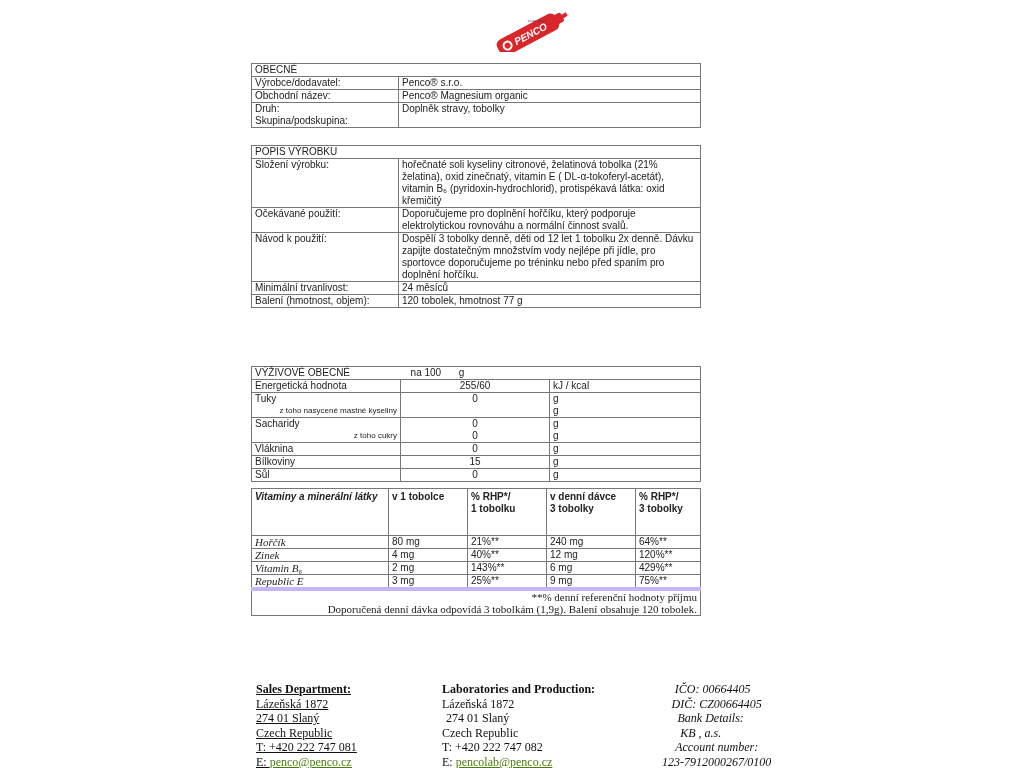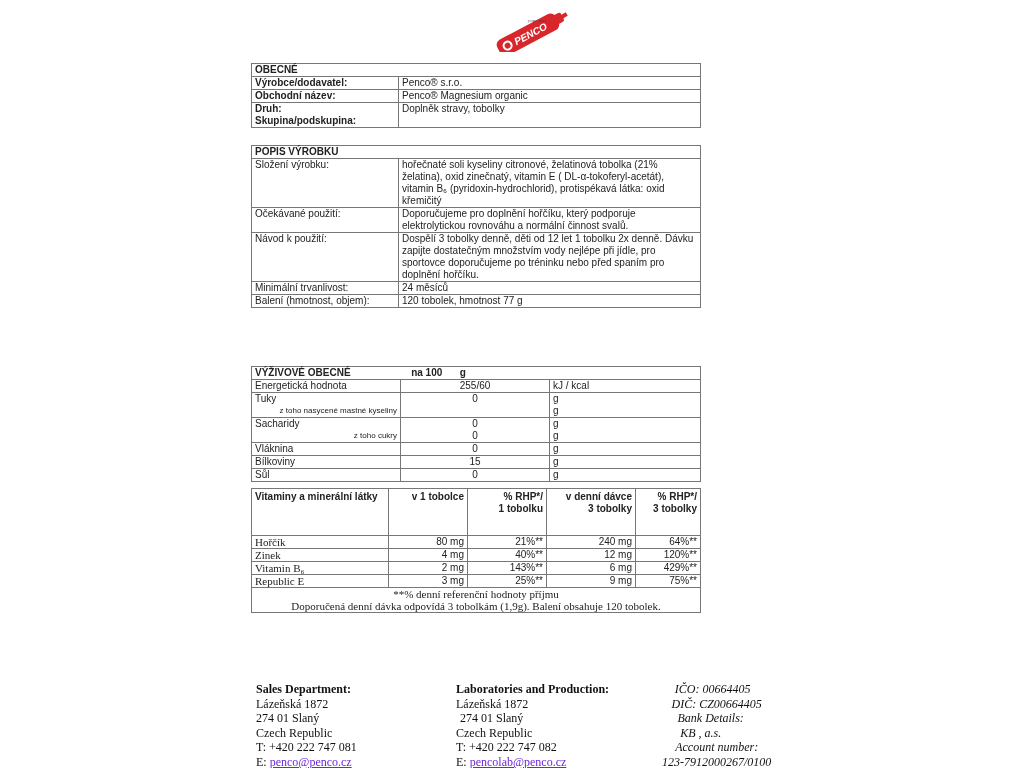--- a/index.html
+++ b/index.html
@@ -3,41 +3,41 @@
 <meta charset="utf-8">
 <style>
   html, body { margin:0; padding:0; background:#fff; }
   body { width:1024px; height:768px; position:relative; overflow:hidden;
          font-family:"Liberation Sans", "DejaVu Sans", sans-serif; color:#222; }
   .logo { position:absolute; left:490px; top:10px; width:90px; height:42px; }
   .logo-tag { position:absolute; left:528px; top:18px; font-family:"Liberation Serif", serif;
               font-style:italic; font-size:5px; color:#444; }
   table { border-collapse:collapse; position:absolute; left:251px; width:450px; font-size:10px; }
   td { border:1px solid #777; padding:0 3px; vertical-align:top; line-height:12px; }
-  .hdr td { font-weight:bold; }
+  .hdr td { font-weight:normal; }
   #t-general { top:63px; }
-  #t-general td.l { width:140px;font-weight:bold; }
+  #t-general td.l { width:140px; }
   #t-desc { top:145px; }
   #t-desc td.l { width:140px;margin-left:11px; }
   #t-nutri { top:366px; }
   #t-nutri td.c1 { width:142px; }
   #t-nutri td.c2 { width:142px; text-align:center; }
   .sub { font-size:8px; padding-left:5px;text-align:right; }
   #t-vit { top:488px; font-size:10px; }
-  #t-vit td { text-align:right; }
-  #t-vit td.first { text-align:left; }
+  #t-vit td { text-align:left; }
+  #t-vit td.first { text-align:left;font-style:italic; }
   #t-vit .vh td { font-weight:bold; height:44px; padding-top:2px; }
   #t-vit .vr td { font-family:"Liberation Sans", sans-serif;margin-left:27px; }
   #t-vit .vr td.first { font-family:"Liberation Serif", serif; font-size:11px; }
-  #t-vit .note td { font-family:"Liberation Serif", serif; font-size:11px; text-align:center; border-top:1px solid #c4b5fd; }
+  #t-vit .note td { font-family:"Liberation Serif", serif; font-size:11px; text-align:right; border-top:4px solid #c4b5fd; }
   .footer { position:absolute; top:682px; font-family:"Liberation Serif", serif; font-size:12px; line-height:14.5px; color:#111; }
   .footer .h { font-weight:bold; }
-  .footer a { color:#6d28d9; text-decoration:underline; }
-  #f1 { left:256px; }
-  #f2 { left:456px; }
+  .footer a { color:#4d7c0f; text-decoration:underline; }
+  #f1 { left:256px;text-decoration:underline; }
+  #f2 { left:442px; }
   #f3 { left:662px; text-align:center;font-style:italic; }
 </style>
 </head>
 <body>
 
 <svg class="logo" viewBox="0 0 90 42">
   <g transform="rotate(-28 45 21)">
     <rect x="4" y="12" width="66" height="18" rx="6" fill="#d9262b"></rect>
     <rect x="68" y="16" width="8" height="10" rx="2" fill="#d9262b"></rect>
     <rect x="75" y="19" width="6" height="4" fill="#d9262b"></rect>

